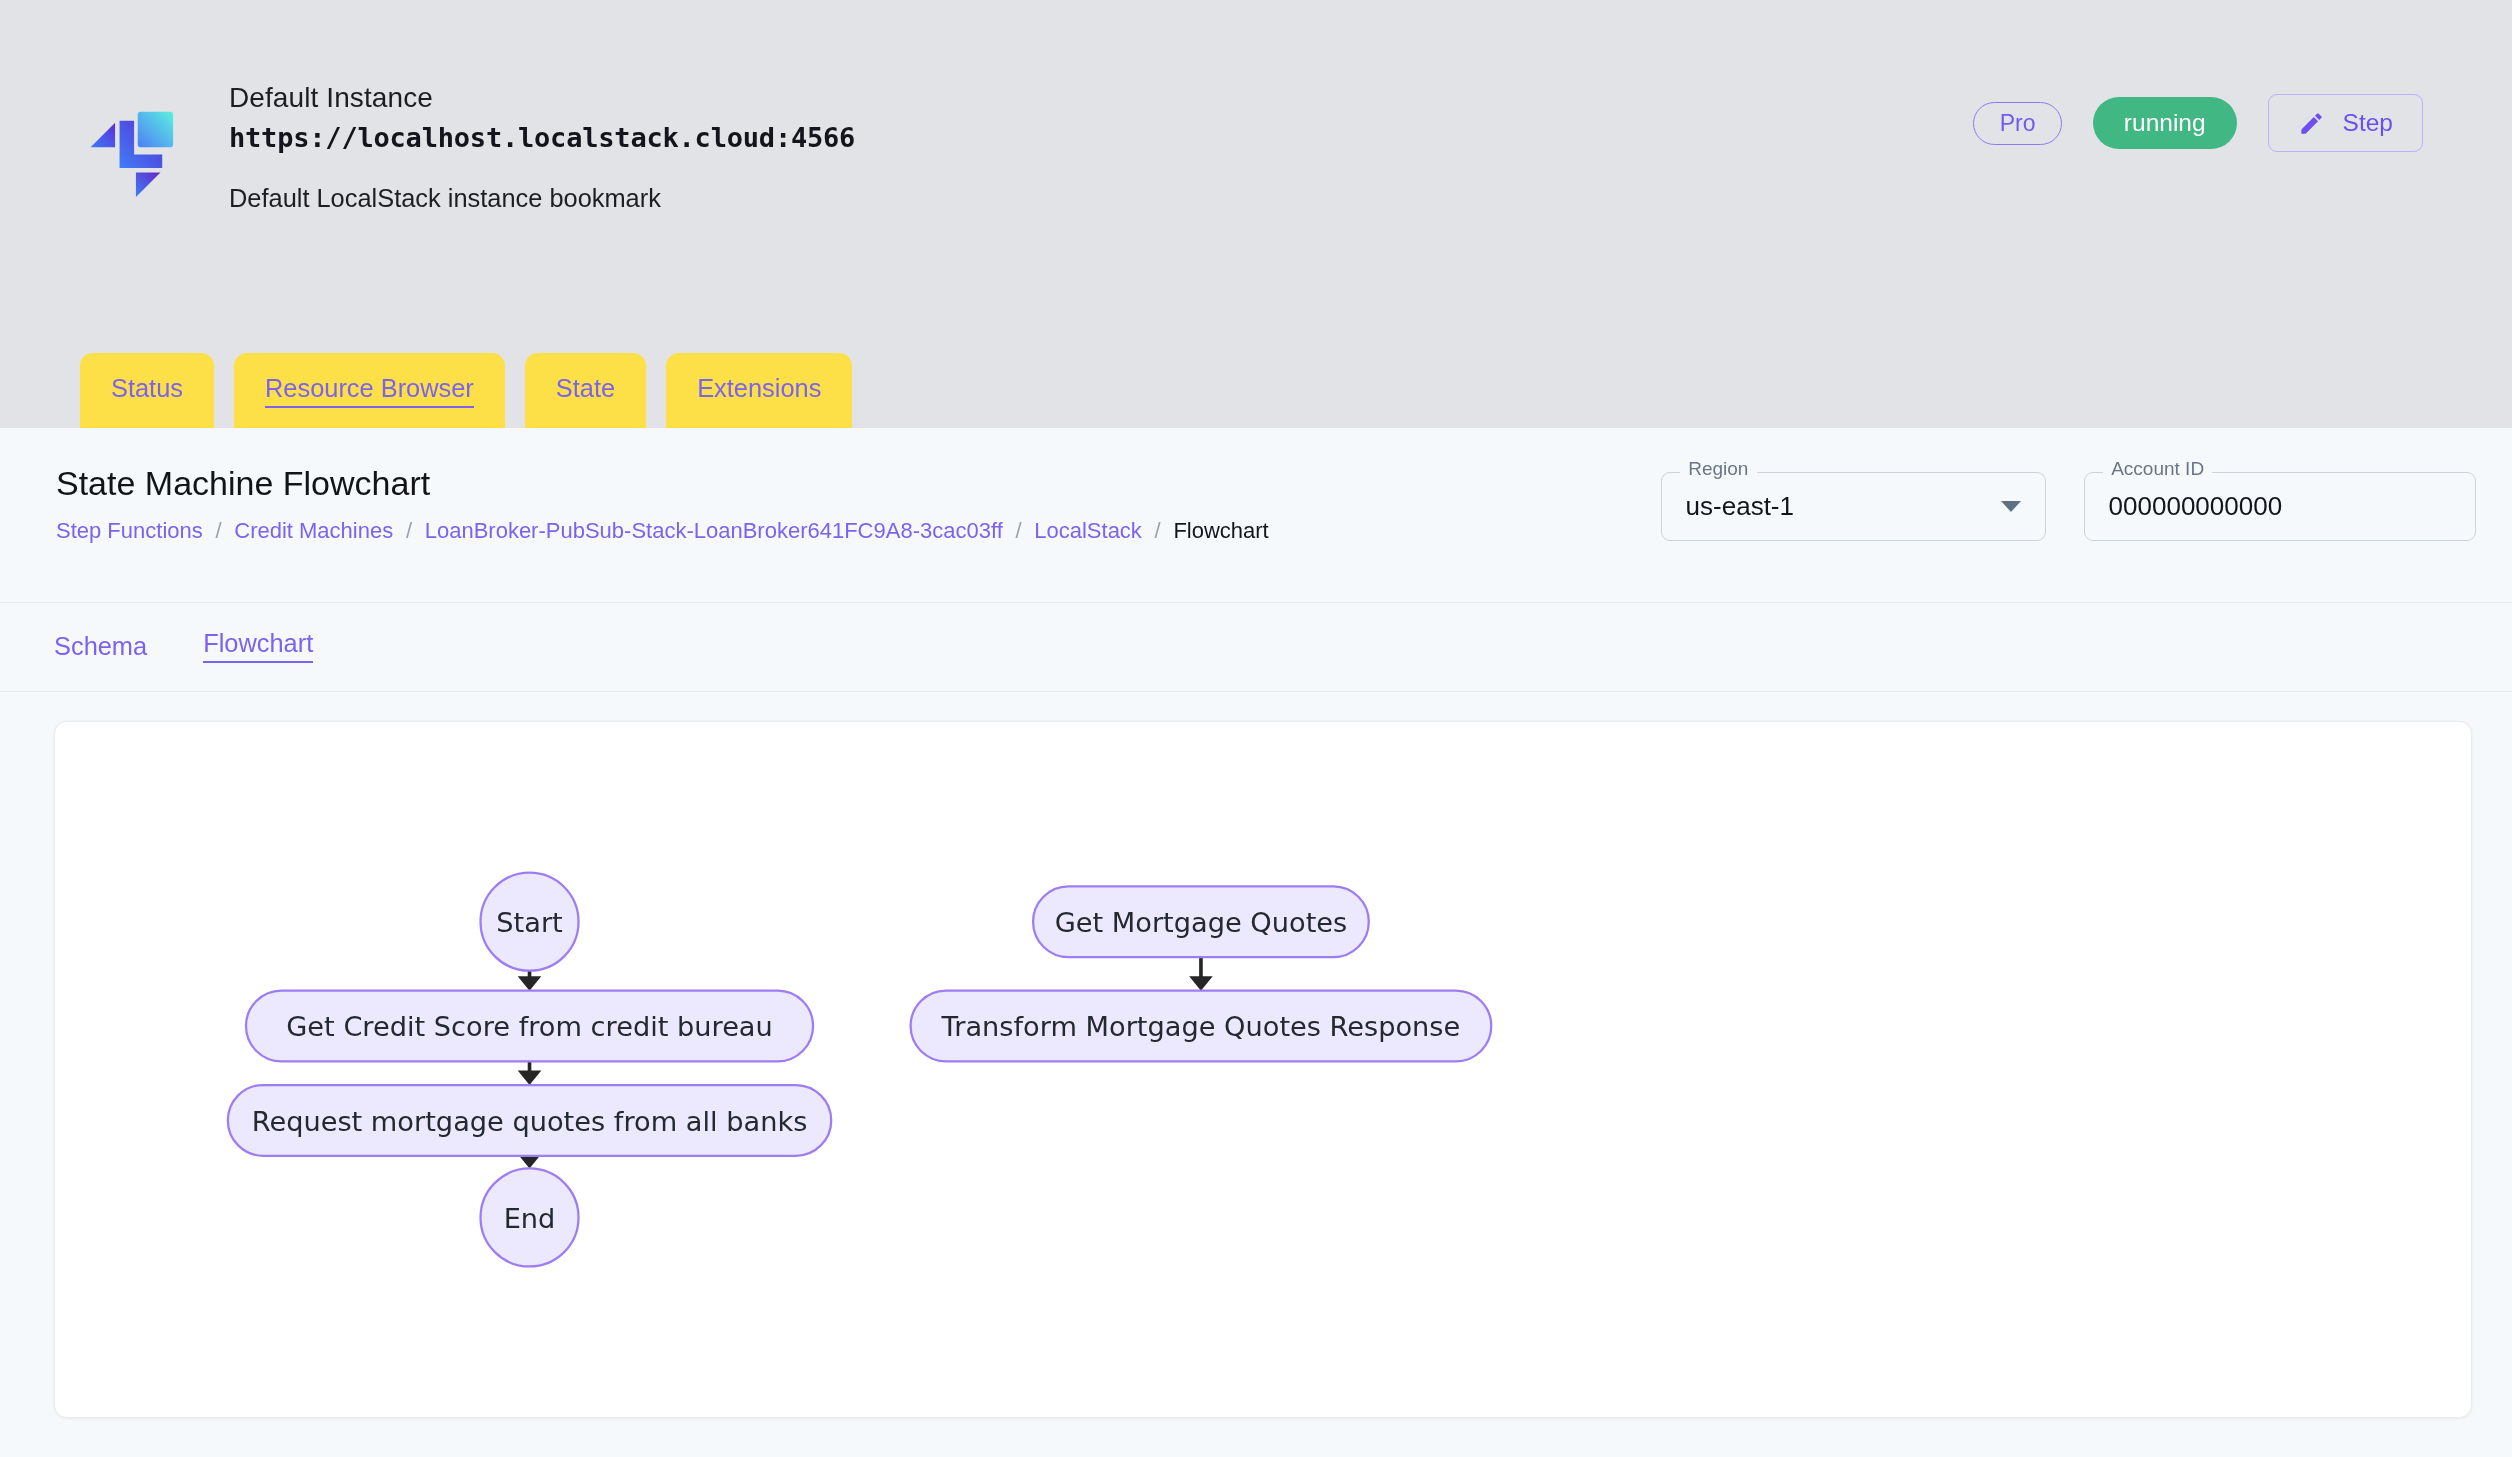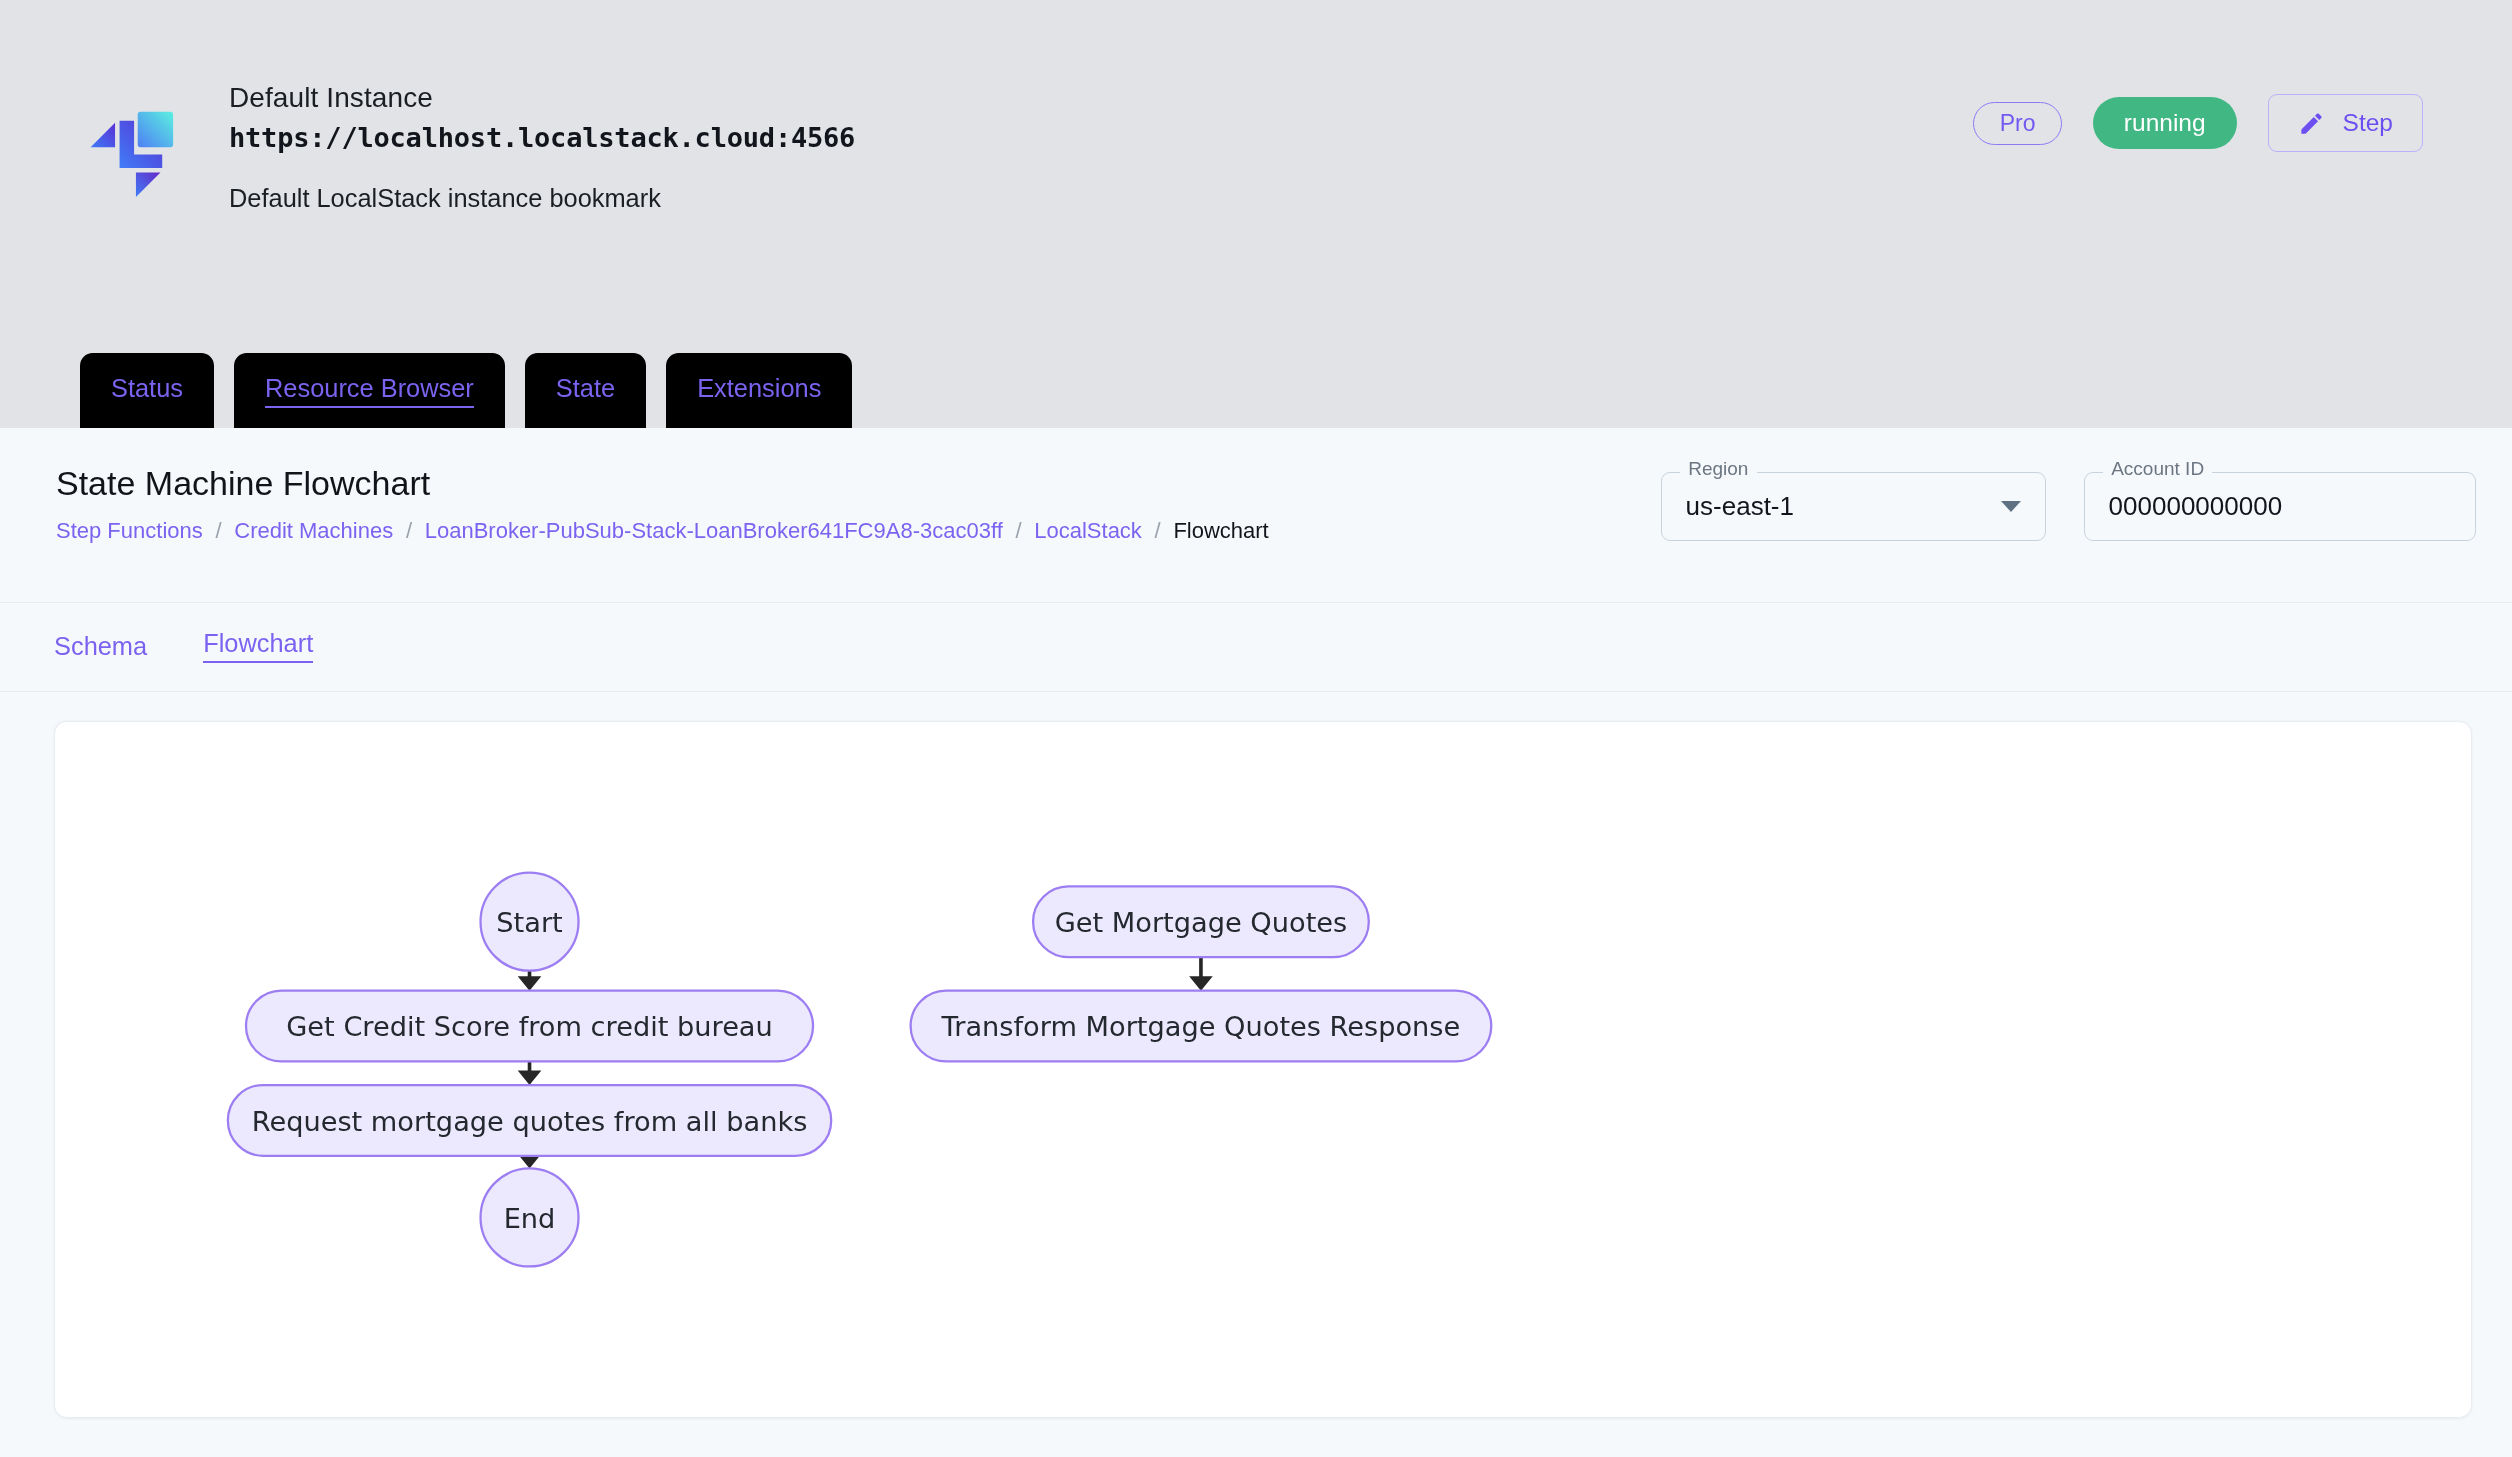--- a/index.html
+++ b/index.html
@@ -48,21 +48,21 @@
     display: flex; align-items: center; gap: 18px; line-height: 1;
   }
   .btn-edit svg { display: block; }
 
   
   .tabs-row {
     position: absolute; left: 0; bottom: 0;
     display: flex; align-items: flex-end; gap: 20px; padding-left: 80px;
   }
   .tab {
-    background: #000000; border: none; border-radius: 12.7px 12.7px 0 0;
+    background: #fde047; border: none; border-radius: 12.7px 12.7px 0 0;
     color: #7b63f0; font-size: 25.4px; padding: 23px 31px 27px 31px;
     line-height: 1; white-space: nowrap;
   }
   .tab.active span { border-bottom: 2.7px solid #7b63f0; padding-bottom: 4.5px; }
 
   
   .content { width: 2512px; height: 1029px; background: #f6f9fc; }
 
   .page-head {
     position: relative; height: 175px;

